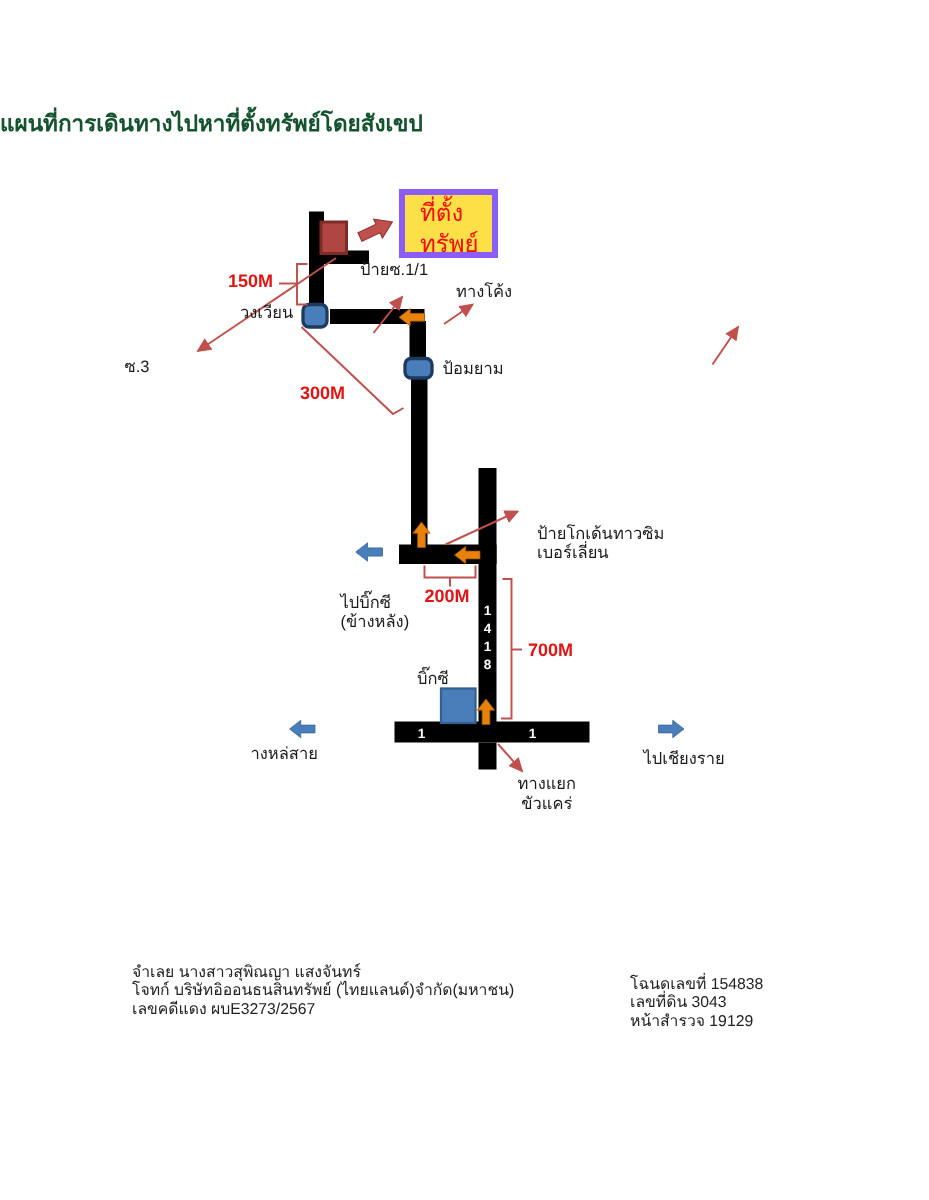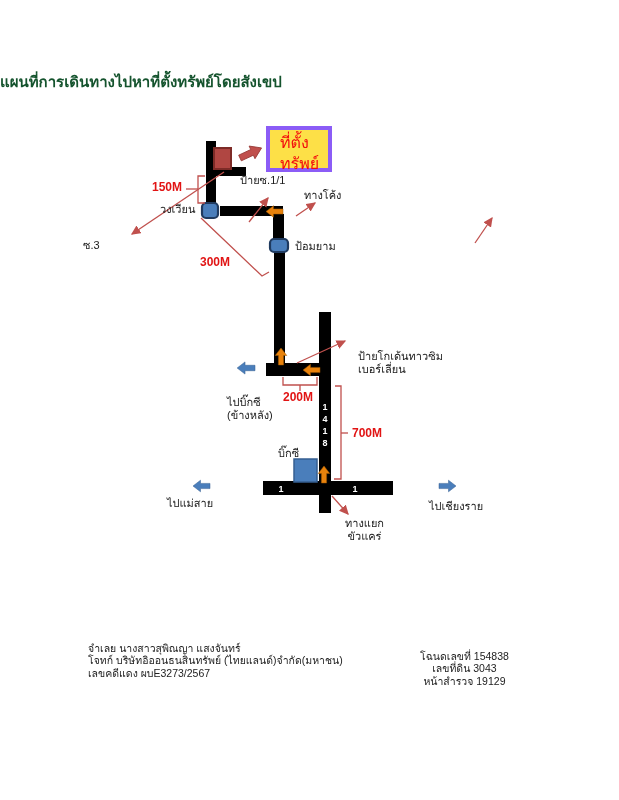--- a/index.html
+++ b/index.html
@@ -98,31 +98,31 @@
   <div class="abs digits">
     <div>1</div>
     <div>4</div>
     <div>1</div>
     <div>8</div>
   </div>
   <div class="abs red" style="left:352px;top:426px;">700M</div>
   <div class="abs lbl" style="left:278px;top:447px;">บิ๊กซี</div>
   <div class="abs route-num" style="left:276px;top:483px;width:10px;">1</div>
   <div class="abs route-num" style="left:350px;top:483px;width:10px;">1</div>
-  <div class="abs lbl" style="left:167px;top:497px;">ไปแม่สาย</div>
+  <div class="abs lbl" style="left:167px;top:497px;">างหล่สาย</div>
   <div class="abs lbl" style="left:429px;top:500px;">ไปเชียงราย</div>
   <div class="abs lbl" style="left:345px;top:517px;text-align:center;">
     <div>ทางแยก</div>
     <div>ขัวแคร่</div>
   </div>
 
   <div class="abs footer" style="left:88px;top:642px;">
     <div>จำเลย นางสาวสุพิณญา แสงจันทร์</div>
     <div>โจทก์ บริษัทอิออนธนสินทรัพย์ (ไทยแลนด์)จำกัด(มหาชน)</div>
     <div>เลขคดีแดง ผบE3273/2567</div>
   </div>
-  <div class="abs footer" style="left:420px;top:650px;text-align:center;">
+  <div class="abs footer" style="left:420px;top:650px;">
     <div>โฉนดเลขที่ 154838</div>
     <div>เลขที่ดิน 3043</div>
     <div>หน้าสำรวจ  19129</div>
   </div>
 
 </div>
 
 </body></html>

